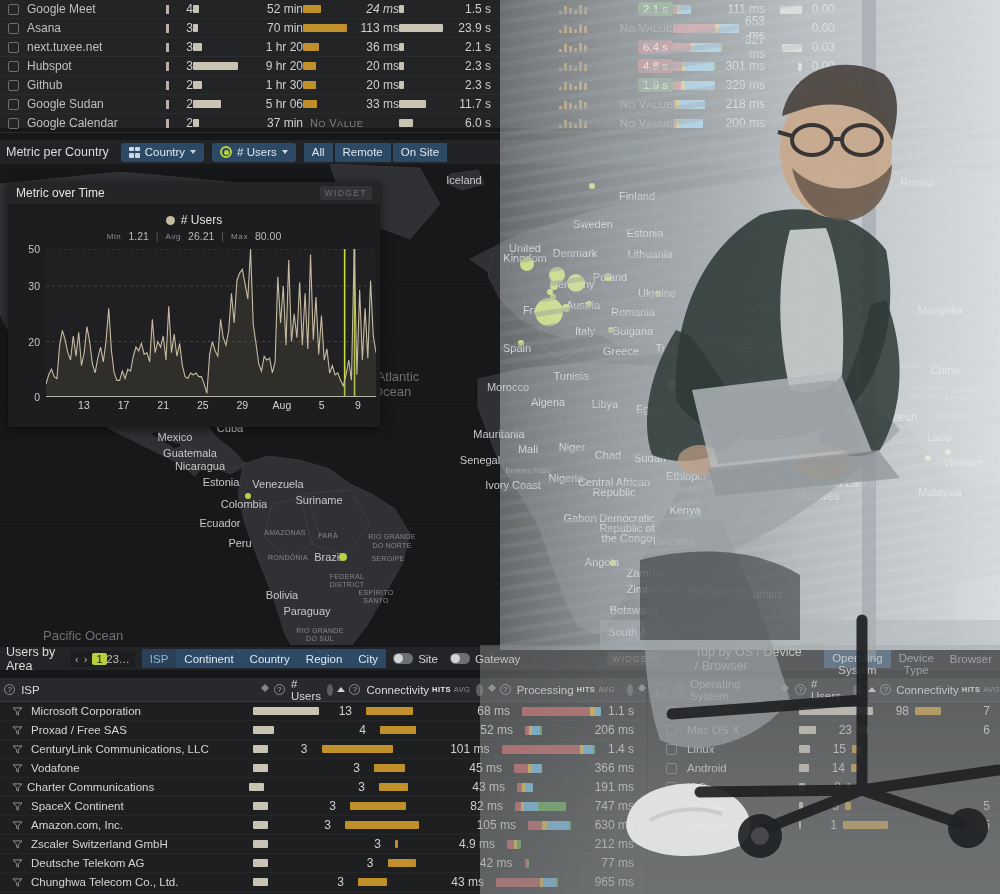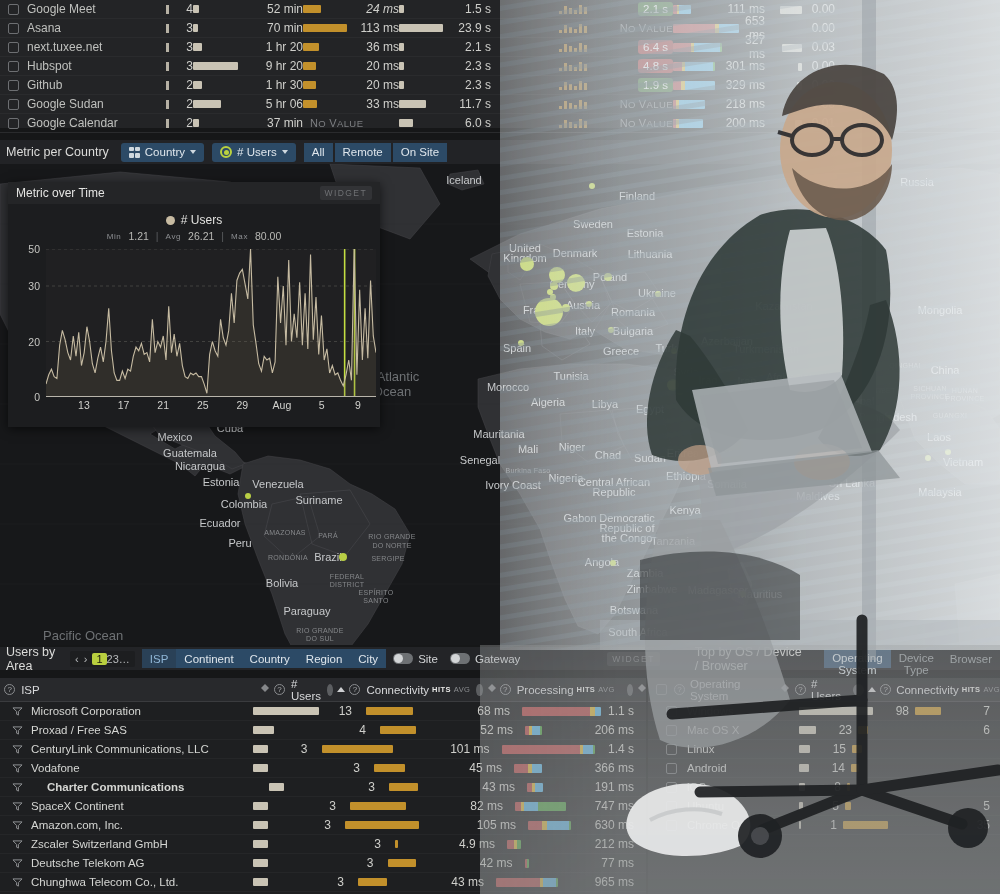--- a/index.html
+++ b/index.html
@@ -594,21 +594,21 @@
         <div class="mlabel big" style="left: 230px; top: 264px;">Cuba</div>
         <div class="mlabel big" style="left: 190px; top: 289px;">Guatemala</div>
         <div class="mlabel big" style="left: 200px; top: 302px;">Nicaragua</div>
         <div class="mlabel big" style="left: 221px; top: 318px;">Estonia</div>
         <div class="mlabel big" style="left: 278px; top: 320px;">Venezuela</div>
         <div class="mlabel big" style="left: 319px; top: 336px;">Suriname</div>
         <div class="mlabel big" style="left: 244px; top: 340px;">Colombia</div>
         <div class="mlabel big" style="left: 220px; top: 359px;">Ecuador</div>
         <div class="mlabel big" style="left: 240px; top: 379px;">Peru</div>
         <div class="mlabel big" style="left: 328px; top: 393px;">Brazil</div>
-        <div class="mlabel big" style="left: 282px; top: 419px;">Bolivia</div>
+        <div class="mlabel big" style="left: 282px; top: 431px;">Bolivia</div>
         <div class="mlabel big" style="left: 307px; top: 447px;">Paraguay</div>
         <div class="mlabel big" style="left: 645px; top: 69px;">Estonia</div>
         <div class="mlabel big" style="left: 650px; top: 90px;">Lithuania</div>
         <div class="mlabel big" style="left: 727px; top: 177px;">Azerbaijan</div>
         <div class="mlabel big" style="left: 917px; top: 18px;">Russia</div>
         <div class="mlabel big" style="left: 760px; top: 430px;">Mauritius</div>
         <div class="mlabel small" style="left: 285px; top: 368px;">AMAZONAS</div>
         <div class="mlabel small" style="left: 328px; top: 371px;">PARÁ</div>
         <div class="mlabel small" style="left: 392px; top: 372px;">RIO GRANDE</div>
         <div class="mlabel small" style="left: 392px; top: 381px;">DO NORTE</div>
@@ -855,21 +855,21 @@
             <i class="sg-r" style="display: block; width: 14px; height: 9px;"></i>
             <i class="sg-y" style="display: block; width: 4px; height: 9px;"></i>
             <i class="sg-b" style="display: block; width: 10px; height: 9px;"></i>
           </span>
           <span class="num" style="flex: 1 1 0%; padding-right: 12px;">366 ms</span>
         </div>
         <div class="irow">
           <svg class="funnel" viewBox="0 0 12 10" style="margin-left: 12px;">
             <path d="M1,1 L11,1 L7,5 L7,9 L5,8 L5,5 Z" fill="none" stroke="#9a9c9f" stroke-width="1"></path>
           </svg>
-          <span class="ispname" style="margin-left: 24px; width: 222px; font-weight: bold;">Charter Communications</span>
+          <span class="ispname" style="margin-left: 4px; width: 222px;">Charter Communications</span>
           <span class="bar" style="width: 15px;"></span>
           <span class="num" style="flex: 1 1 0%; padding-right: 8px; min-width: 30px;">3</span>
           <span class="bar gold" style="width: 29px; margin-left: 6px;"></span>
           <span class="num" style="width: 105px; padding-right: 8px; margin-left: auto;">43 ms</span>
           <span class="stackbar" style="margin-left: 4px;">
             <i class="sg-r" style="display: block; width: 5px; height: 9px;"></i>
             <i class="sg-y" style="display: block; width: 3px; height: 9px;"></i>
             <i class="sg-b" style="display: block; width: 8px; height: 9px;"></i>
           </span>
           <span class="num" style="flex: 1 1 0%; padding-right: 12px;">191 ms</span>

